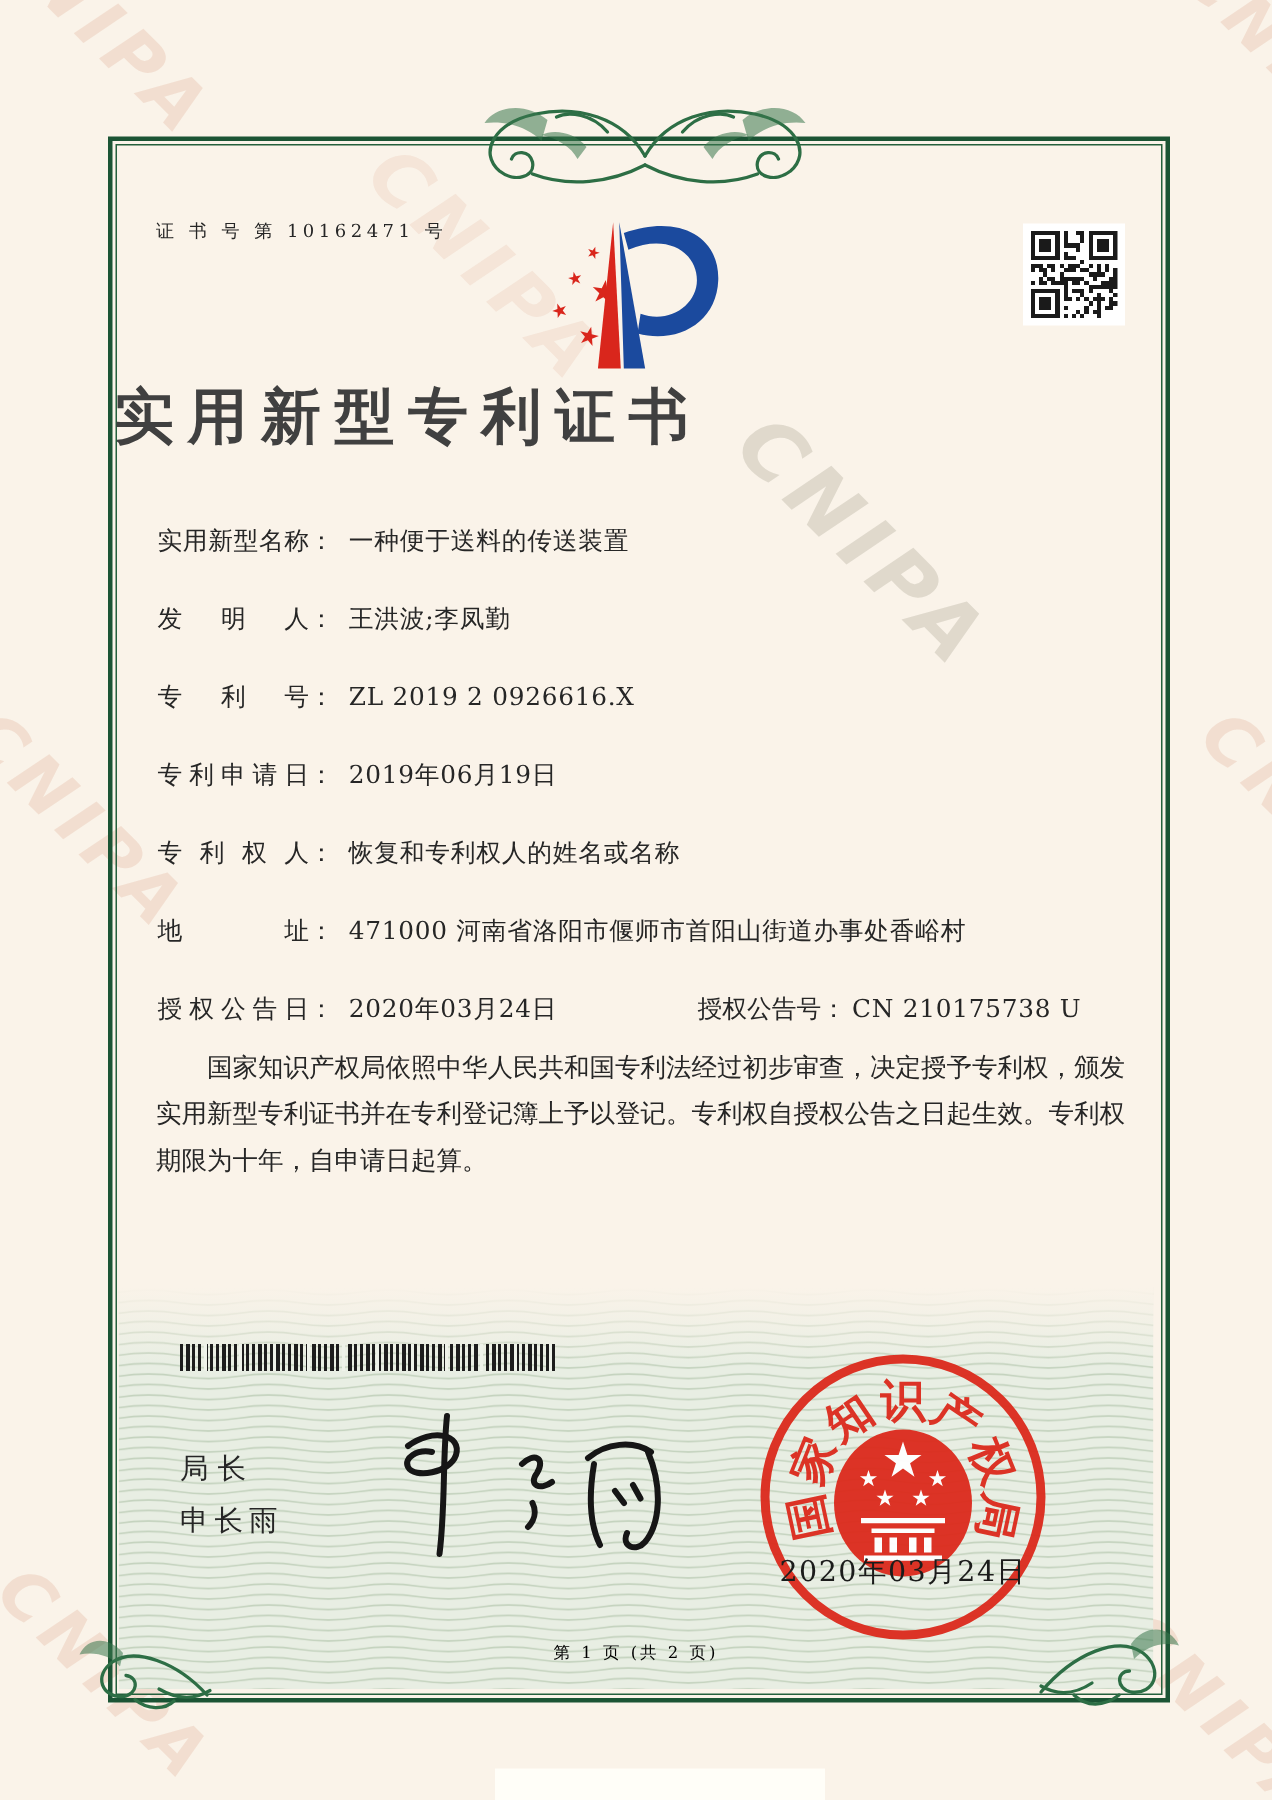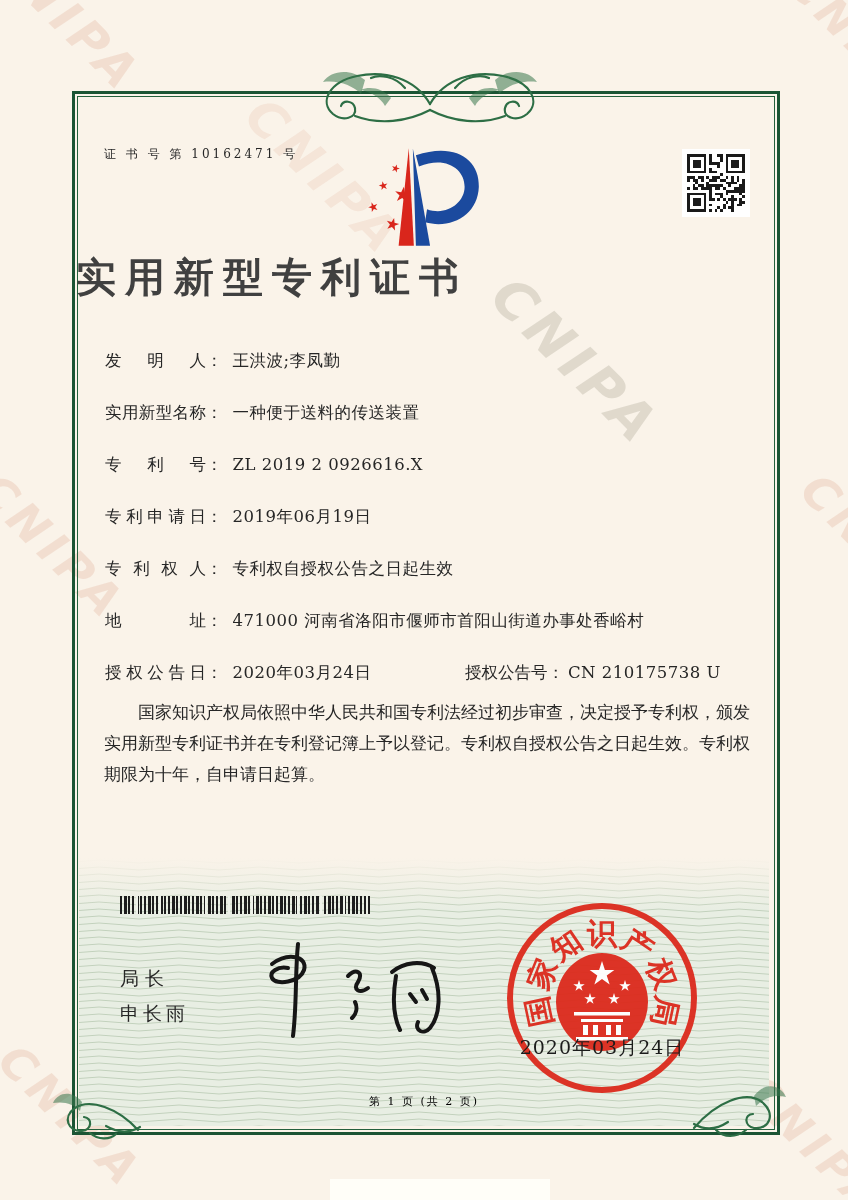--- a/index.html
+++ b/index.html
@@ -358,33 +358,33 @@
       <rect x="10" y="20" width="1" height="1"></rect>
       <rect x="12" y="20" width="1" height="1"></rect>
       <rect x="16" y="20" width="1" height="1"></rect>
     </svg>
 </div>
 
 <div class="title">实用新型专利证书</div>
 
 <div class="fields">
   <div class="f-row">
+    <span class="f-label">实用新型名称</span><span class="f-colon">：</span><span class="f-value">一种便于送料的传送装置</span>
+  </div>
+  <div class="f-row">
     <span class="f-label">发明人</span><span class="f-colon">：</span><span class="f-value">王洪波;李凤勤</span>
   </div>
   <div class="f-row">
-    <span class="f-label">实用新型名称</span><span class="f-colon">：</span><span class="f-value">一种便于送料的传送装置</span>
-  </div>
-  <div class="f-row">
     <span class="f-label">专利号</span><span class="f-colon">：</span><span class="f-value">ZL 2019 2 0926616.X</span>
   </div>
   <div class="f-row">
     <span class="f-label">专利申请日</span><span class="f-colon">：</span><span class="f-value">2019年06月19日</span>
   </div>
   <div class="f-row">
-    <span class="f-label">专利权人</span><span class="f-colon">：</span><span class="f-value">专利权自授权公告之日起生效</span>
+    <span class="f-label">专利权人</span><span class="f-colon">：</span><span class="f-value">恢复和专利权人的姓名或名称</span>
   </div>
   <div class="f-row">
     <span class="f-label">地址</span><span class="f-colon">：</span><span class="f-value">471000 河南省洛阳市偃师市首阳山街道办事处香峪村</span>
   </div>
   <div class="f-row">
     <span class="f-label">授权公告日</span><span class="f-colon">：</span><span class="f-value">2020年03月24日</span>
     <span class="f-second">
       <span>授权公告号</span><span>：</span><span class="f-value" style="margin-left:4px;">CN 210175738 U</span>
     </span>
   </div>

